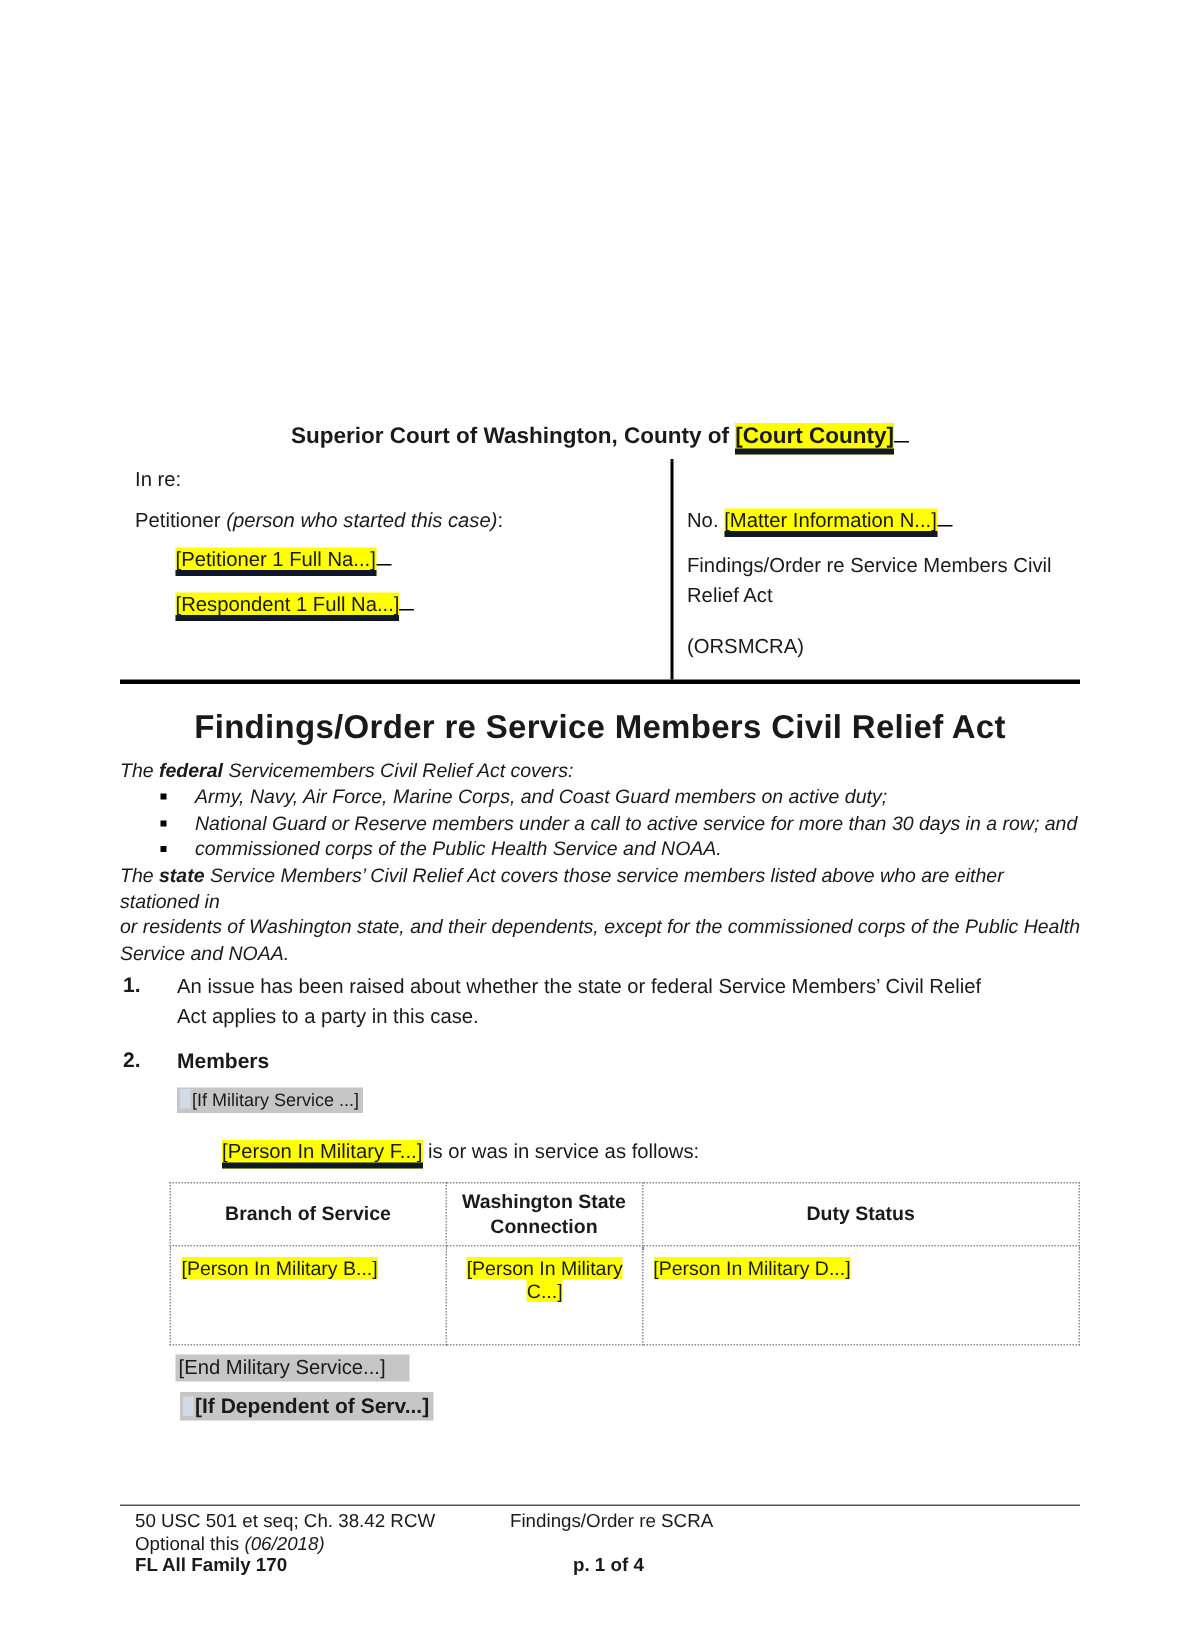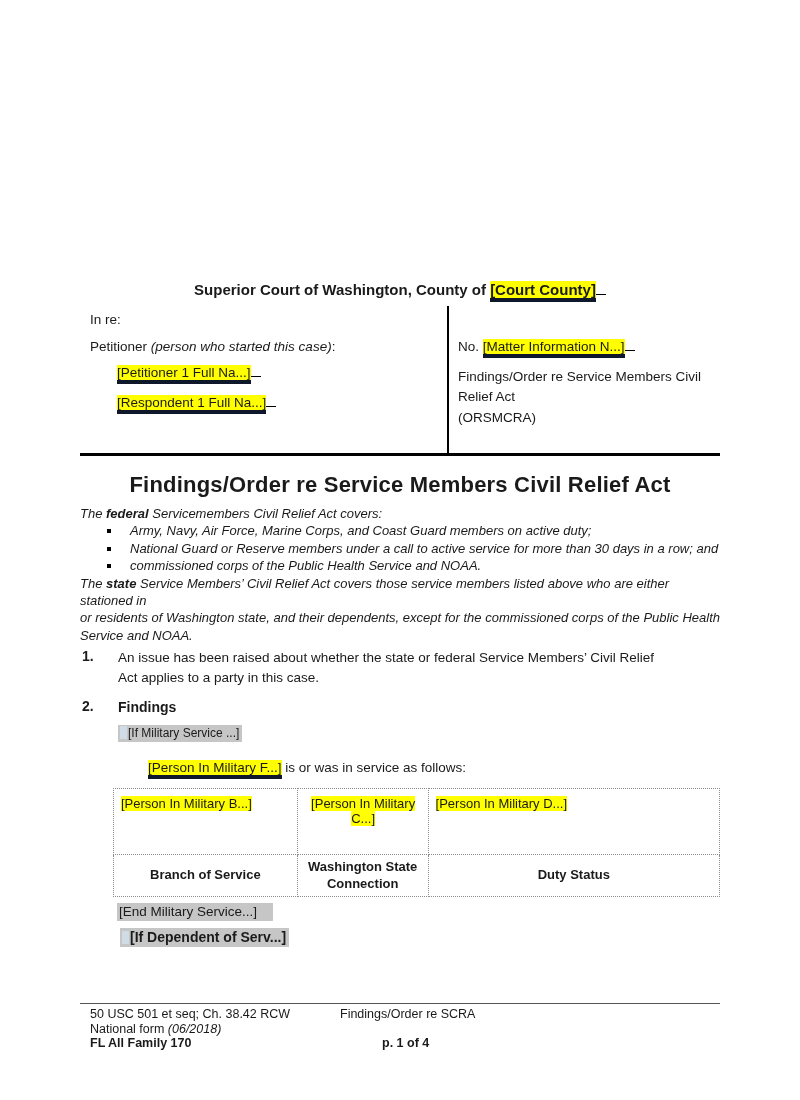--- a/index.html
+++ b/index.html
@@ -34,21 +34,21 @@
     position: absolute; top: 306px; left: 80px; width: 640px; height: 150px;
     border-bottom: 3px solid #000; display: flex; gap: 40px;
   }
   .cap-left { width: 327px; padding: 5px 6px 0 10px; line-height: 17px; }
   .cap-right { flex: 1; border-left: 2px solid #000; padding: 30px 4px 0 9px; line-height: 17px; }
   .cap-row-label { margin-top: 10px; }
   .cap-row-resp { margin-top: 8px; }
   .cap-field { margin-top: 7px; margin-left: 27px; }
   .cap-field-resp { margin-top: 11px; margin-left: 27px; }
   .case-title { margin-top: 12px; line-height: 19.5px; }
-  .case-acronym { margin-top: 3px; }
+  .case-acronym { margin-top: 16px; }
 
   
   .doc-title {
     position: absolute; top: 472px; left: 80px; width: 640px;
     text-align: center; font-size: 22px; font-weight: bold; letter-spacing: 0.2px;
   }
 
   
   .intro {
     position: absolute; top: 505px; left: 80px; width: 642px;
@@ -162,67 +162,67 @@
   </div>
 
   <div class="item item-1">
     <span class="num">1.</span>
     <div class="item-body pre">An issue has been raised about whether the state or federal Service Members’ Civil Relief
 Act applies to a party in this case.</div>
   </div>
 
   <div class="item item-2">
     <span class="num">2.</span>
-    <div class="item-body item-heading">Findings</div>
+    <div class="item-body item-heading">Members</div>
   </div>
 
   <div class="marker marker-if-military">
     <span class="hl-g"><span class="ctl"></span><span>[If Military Service ...]</span></span>
   </div>
 
   <div class="person-line">
     <span class="hl-y u">[Person In Military F...]</span><span> is or was in service as follows:</span>
   </div>
 
   <table class="svc-table">
     <tbody>
         <tr>
+      <th class="col-branch">Branch of Service</th>
+      <th class="col-wsc">Washington State Connection</th>
+      <th class="col-duty">Duty Status</th>
+    </tr>
+    <tr>
       <td>
         <span class="hl-y">[Person In Military B...]</span>
       </td>
       <td class="td-center">
         <span class="hl-y">[Person In Military C...]</span>
       </td>
       <td>
         <span class="hl-y">[Person In Military D...]</span>
       </td>
     </tr>
-    <tr>
-      <th class="col-branch">Branch of Service</th>
-      <th class="col-wsc">Washington State Connection</th>
-      <th class="col-duty">Duty Status</th>
-    </tr>
   </tbody>
     </table>
 
   <div class="marker marker-end-military">
     <span class="hl-g">[End Military Service...]</span>
   </div>
 
   <div class="marker marker-if-dependent">
     <span class="hl-g"><span class="ctl"></span><span>[If Dependent of Serv...]</span></span>
   </div>
 
   <div class="footer">
     <div class="f-row">
       <span class="f-c1">50 USC 501 et seq; Ch. 38.42 RCW</span>
       <span class="f-c2">Findings/Order re SCRA</span>
     </div>
     <div class="f-row">
-      <span class="f-c1"><span>National form </span><span class="it">(06/2018)</span></span>
+      <span class="f-c1"><span>Optional this </span><span class="it">(06/2018)</span></span>
     </div>
     <div class="f-row">
       <span class="f-c1 bd">FL All Family 170</span>
       <span class="f-page">p. 1 of 4</span>
     </div>
   </div>
 
 </div>
 
 </body></html>

